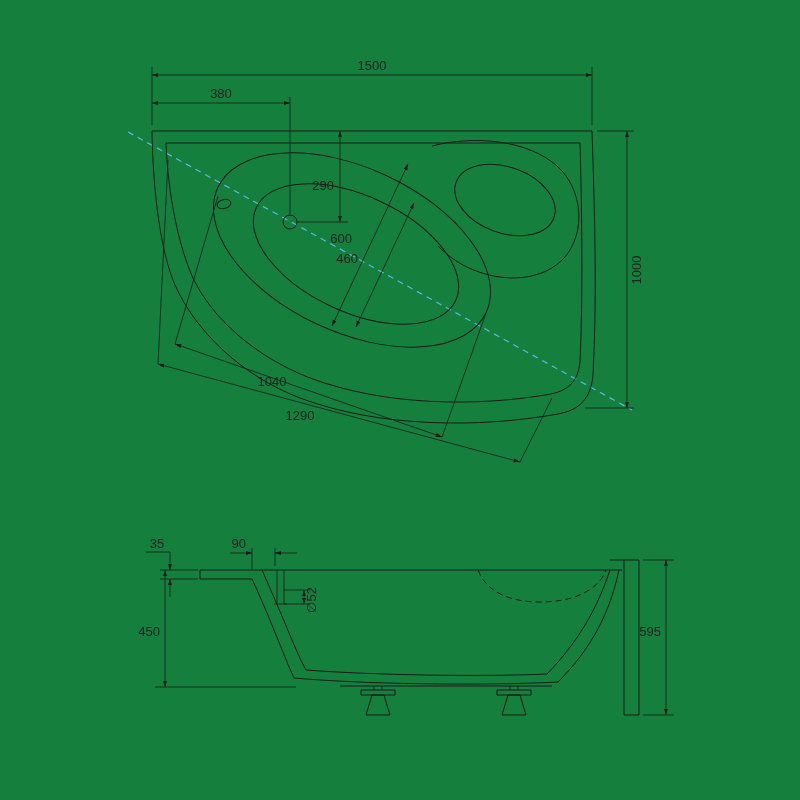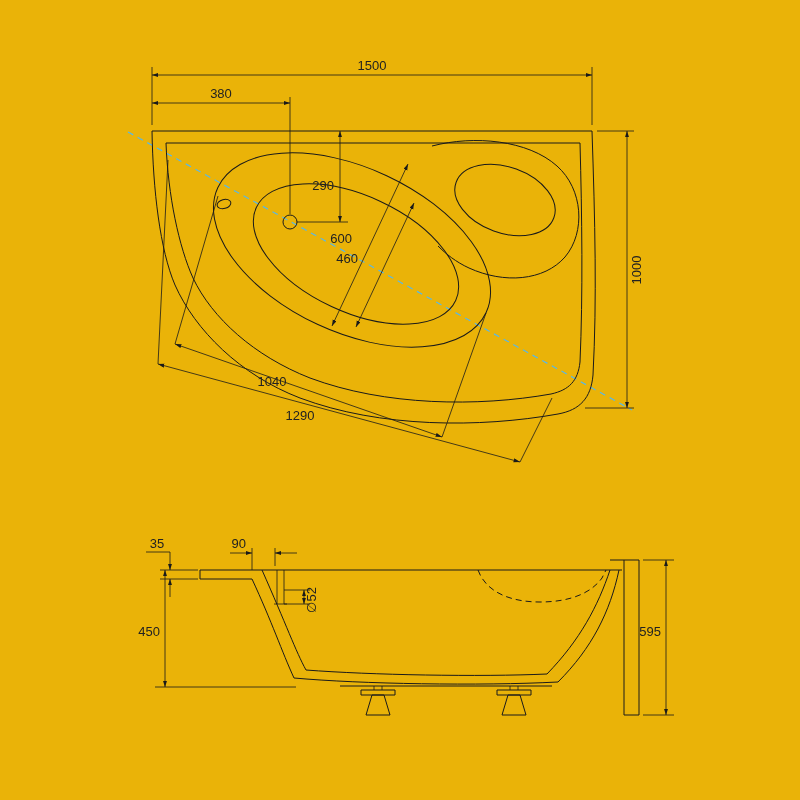--- a/index.html
+++ b/index.html
@@ -1,16 +1,16 @@
 <!DOCTYPE html>
 <html><head>
 <meta charset="utf-8">
 <style>
   html,body{margin:0;padding:0;background:#ffffff;}
-  .stage{width:800px;height:800px;position:relative;background:#eab308;text-align:center;}
+  .stage{width:800px;height:800px;position:relative;background:#15803d;text-align:center;}
   svg{display:block;}
   .ln{stroke:#1a1a1a;stroke-width:1;fill:none;stroke-linecap:butt;}
   .thin{stroke:#1a1a1a;stroke-width:0.8;fill:none;}
   .dash{stroke:#1a1a1a;stroke-width:1;fill:none;stroke-dasharray:6 4;}
   .diag{stroke:#58b8e8;stroke-width:1.2;fill:none;stroke-dasharray:6 5;}
   text{font-family:"Liberation Sans","DejaVu Sans",sans-serif;font-size:13px;fill:#222222;}
   .vtext{font-size:13px;}
 </style>
 </head>
 <body>

